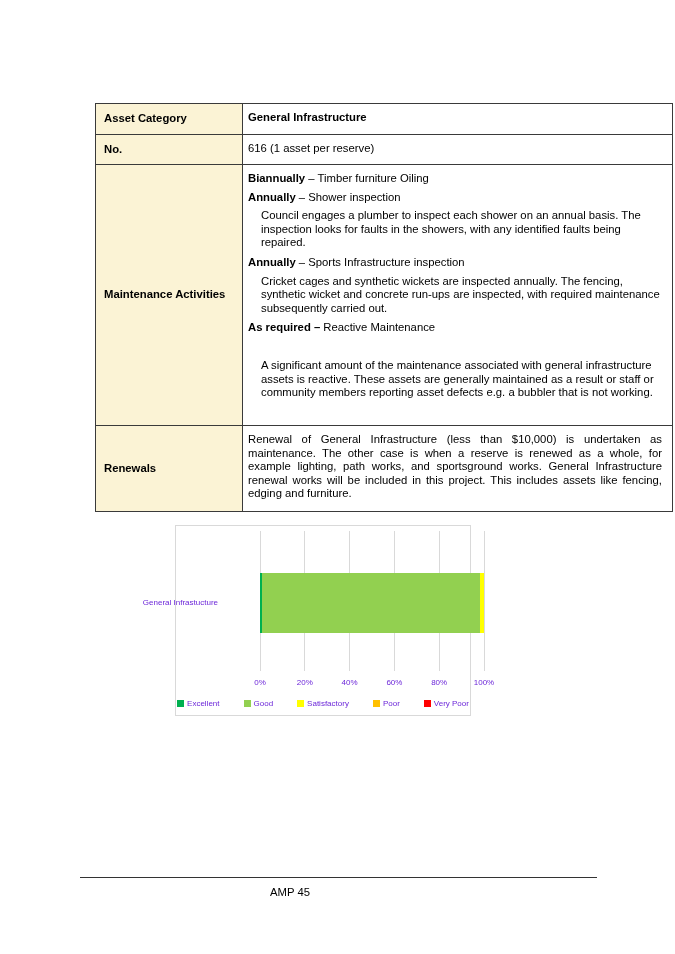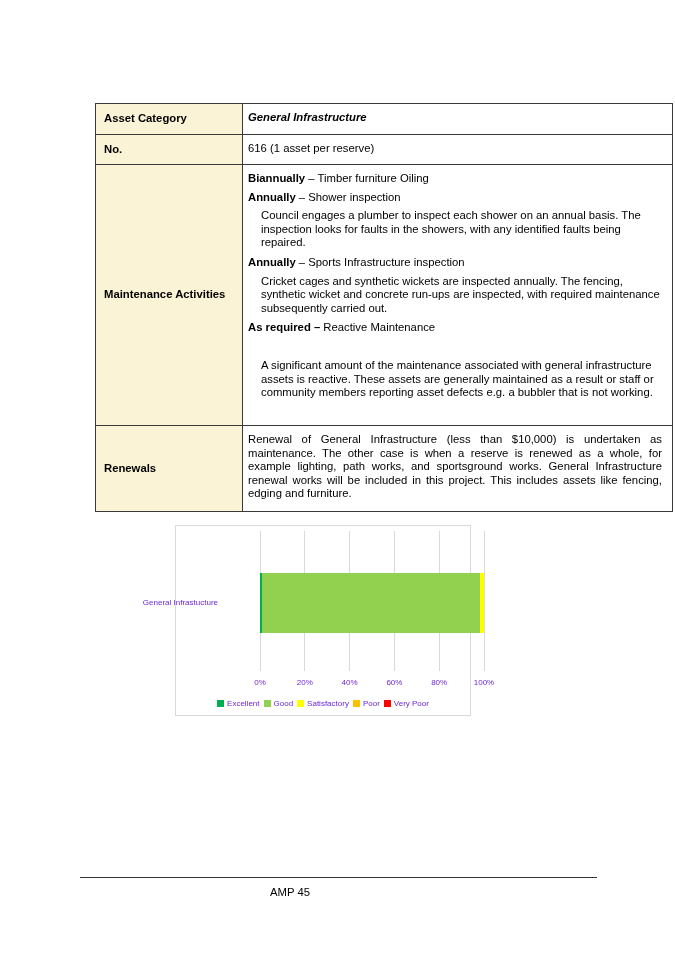--- a/index.html
+++ b/index.html
@@ -32,21 +32,21 @@
     padding: 4px 8px;
     font-weight: bold;
     display: flex;
     align-items: center;
   }
   .t-value { padding: 7px 10px 7px 5px; }
   .r1 { min-height: 30px; }
   .r2 { min-height: 30px; }
   .r3 { min-height: 261px; }
   .r4 { min-height: 86px; }
-  .bold { font-weight: bold; font-style: italic; }
+  .bold { font-weight: bold; }
   .justify { text-align: justify; }
   .act-heading { margin: 0 0 5px 0; }
   .act-body { margin: 0 0 6px 13px; }
   .act-body:last-child { margin-bottom: 0; margin-top: 24px; }
 
   
   .chart {
     position: absolute;
     left: 175px;
     top: 525px;
@@ -68,21 +68,21 @@
     white-space: nowrap;
   }
   .ticks { position: absolute; left: 84px; top: 152px; width: 224px; height: 10px; font-size: 8px; }
   .tick { position: absolute; width: 40px; margin-left: -20px; text-align: center; }
   .legend {
     position: absolute;
     left: 0; right: 0;
     top: 173px;
     display: flex;
     justify-content: center;
-    gap: 4px;
+    gap: 24px;
     font-size: 8px;
   }
   .lg-item { display: flex; align-items: center; gap: 3px; white-space: nowrap; }
   .swatch { width: 7px; height: 7px; display: inline-block; flex: 0 0 auto; }
 
   
   .footer-line {
     position: absolute;
     left: 80px;
     top: 877px;

